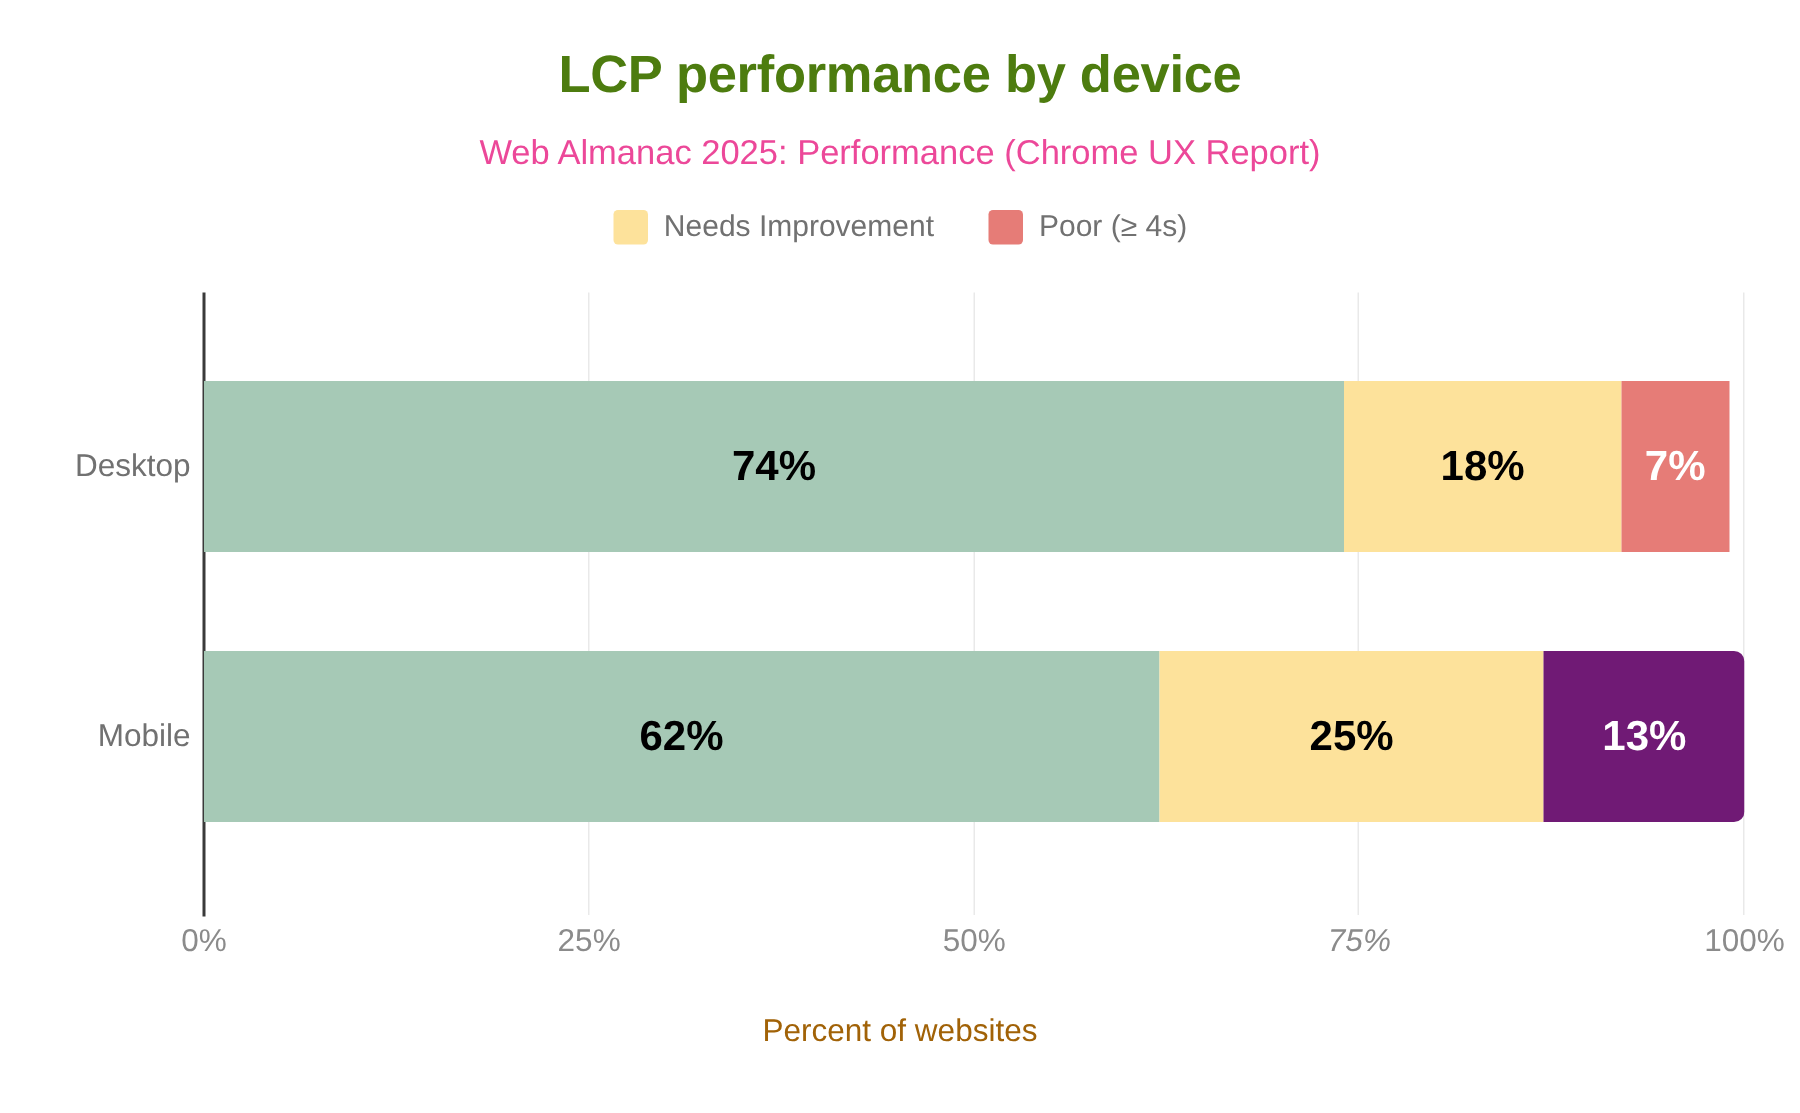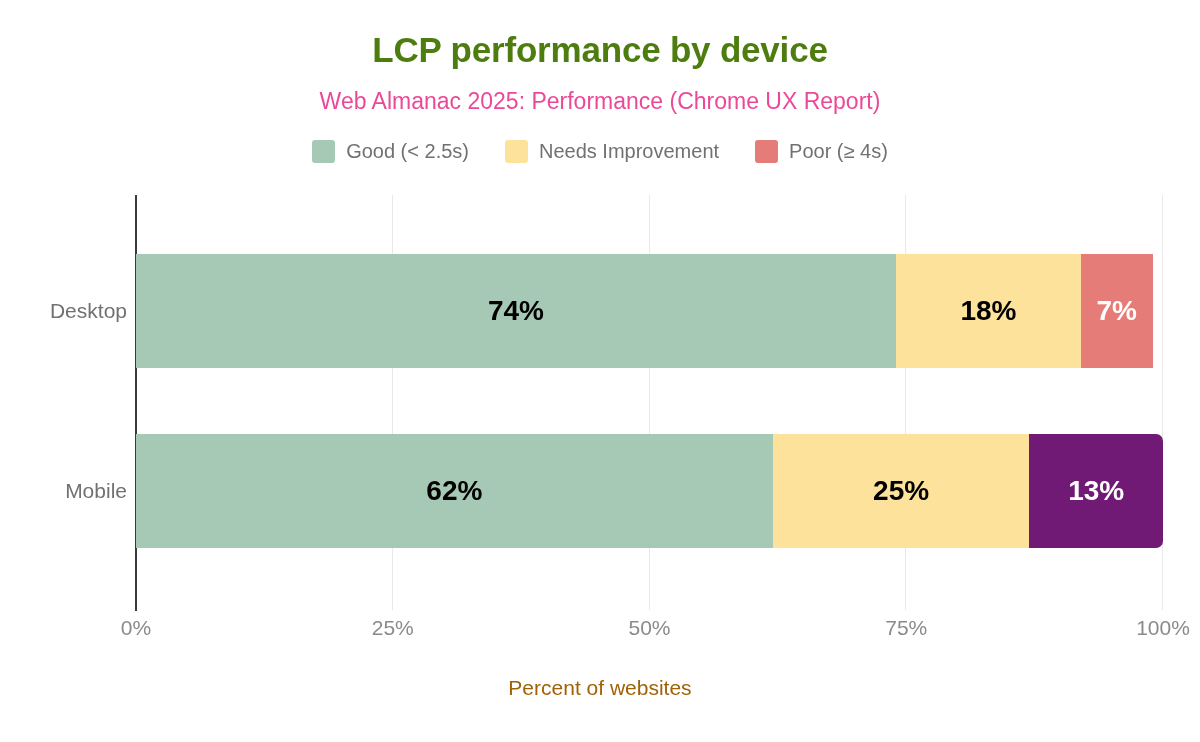--- a/index.html
+++ b/index.html
@@ -150,24 +150,20 @@
     color: #a16207;
   }
 </style>
 </head>
 <body>
 
 <div class="chart-title">LCP performance by device</div>
 <div class="chart-subtitle">Web Almanac 2025: Performance (Chrome UX Report)</div>
 
 <div class="legend" id="legend">
-    <div class="legend-item">
-      <span class="legend-swatch" style="background: rgb(166, 201, 182);"></span>
-      <span class="legend-label">Good (&lt; 2.5s)</span>
-    </div>
     <div class="legend-item">
       <span class="legend-swatch" style="background: rgb(253, 226, 155);"></span>
       <span class="legend-label">Needs Improvement</span>
     </div>
     <div class="legend-item">
       <span class="legend-swatch" style="background: rgb(230, 124, 119);"></span>
       <span class="legend-label">Poor (≥ 4s)</span>
     </div>
   </div>
 
@@ -207,17 +203,17 @@
   </div>
 
 <div id="cat-labels">
     <div class="cat-label" style="top: 311px;">Desktop</div>
     <div class="cat-label" style="top: 491px;">Mobile</div>
   </div>
 <div id="tick-labels">
     <div class="tick-label" style="left: 136px;">0%</div>
     <div class="tick-label" style="left: 392.75px;">25%</div>
     <div class="tick-label" style="left: 649.5px;">50%</div>
-    <div class="tick-label" style="left: 906.25px;">75%</div>
+    <div class="tick-label" style="left: 906.25px; font-style: italic;">75%</div>
     <div class="tick-label" style="left: 1163px;">100%</div>
   </div>
 
 <div class="x-axis-title">Percent of websites</div>
 
 </body></html>

